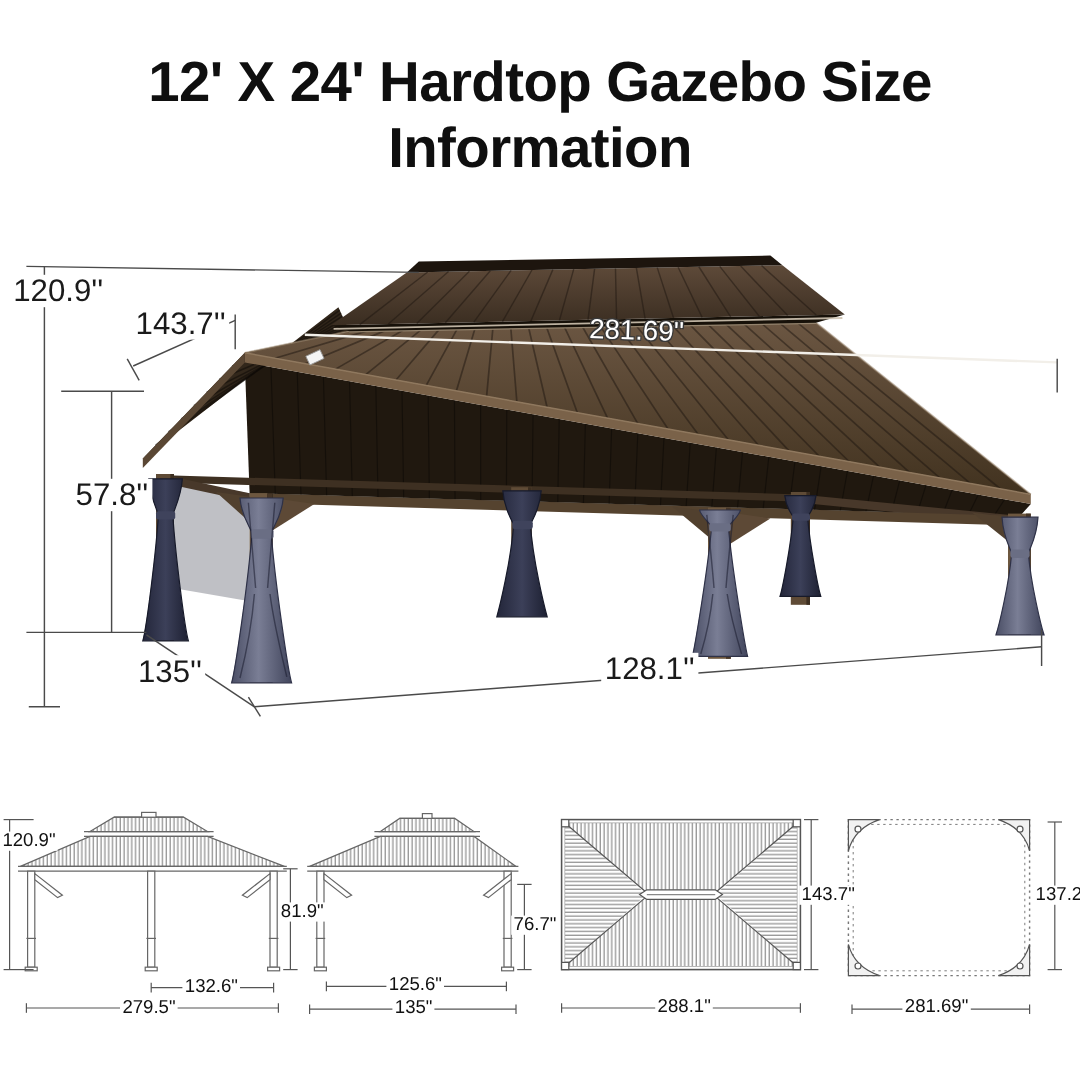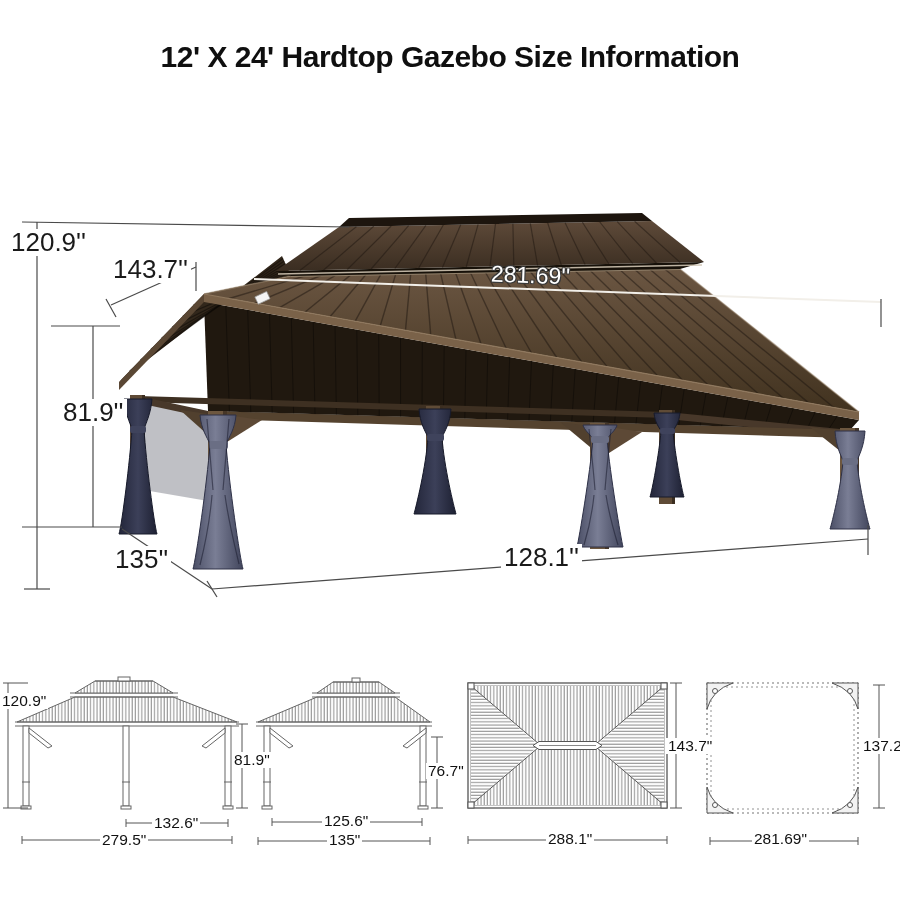--- a/index.html
+++ b/index.html
@@ -1,19 +1,19 @@
 <!DOCTYPE html>
 <html><head>
 <meta charset="utf-8">
 <style>
   html,body{margin:0;padding:0;background:#fff;}
   .page{position:relative;width:900px;height:900px;background:#fff;overflow:hidden;
         font-family:"Liberation Sans",sans-serif;}
   .title{position:absolute;left:0;right:0;top:40px;margin:0;text-align:center;
-         font-size:30px;font-weight:700;color:#0f0f0f;letter-spacing:-.5px;}
+         font-size:47px;font-weight:700;color:#0f0f0f;letter-spacing:-.5px;}
   .main-figure{position:absolute;left:0;top:195px;width:900px;height:460px;}
   .main-figure svg{position:absolute;left:0;top:0;}
   .dim{position:absolute;font-size:26px;line-height:1.05;color:#1a1a1a;background:#fff;
        padding:0 3px;white-space:nowrap;}
   .dim--roof{color:#fff;background:transparent;font-size:23px;font-weight:400;
        transform:rotate(2deg);
        text-shadow:-1px -1px 0 #3a3a3a,1px -1px 0 #3a3a3a,-1px 1px 0 #3a3a3a,1px 1px 0 #3a3a3a;}
   .diagrams{position:absolute;left:0;top:660px;width:900px;height:240px;}
   .diagrams svg{position:absolute;left:0;top:0;}
   .dlabel{position:absolute;font-size:15.5px;line-height:1.05;color:#111;background:#fff;
@@ -218,21 +218,21 @@
         <line x1="208" y1="390" x2="864" y2="340"></line>
         <line x1="864" y1="326" x2="864" y2="356"></line>
         <line x1="250" y1="80" x2="877" y2="103" stroke="#f2efe9" stroke-width="2"></line>
         <line x1="877" y1="100" x2="877" y2="128"></line>
       </g>
     </svg>
 
     <span class="dim" style="left:4px;top:30px">120.9''</span>
     <span class="dim" style="left:106px;top:57px">143.7''</span>
     <span class="dim dim--roof" style="left:484px;top:64px">281.69''</span>
-    <span class="dim" style="left:56px;top:200px">81.9''</span>
+    <span class="dim" style="left:56px;top:200px">57.8''</span>
     <span class="dim" style="left:108px;top:347px">135''</span>
     <span class="dim" style="left:497px;top:345px">128.1''</span>
   </figure>
 
   <div class="diagrams">
     <svg width="900" height="240" viewBox="0 0 900 240">
       <defs>
         <pattern id="hatchV" width="3.2" height="6" patternUnits="userSpaceOnUse">
           <rect width="3.2" height="6" fill="#fff"></rect>
             <line x1="1" y1="0" x2="1" y2="6" stroke="#8a8a8a" stroke-width="1"></line>

